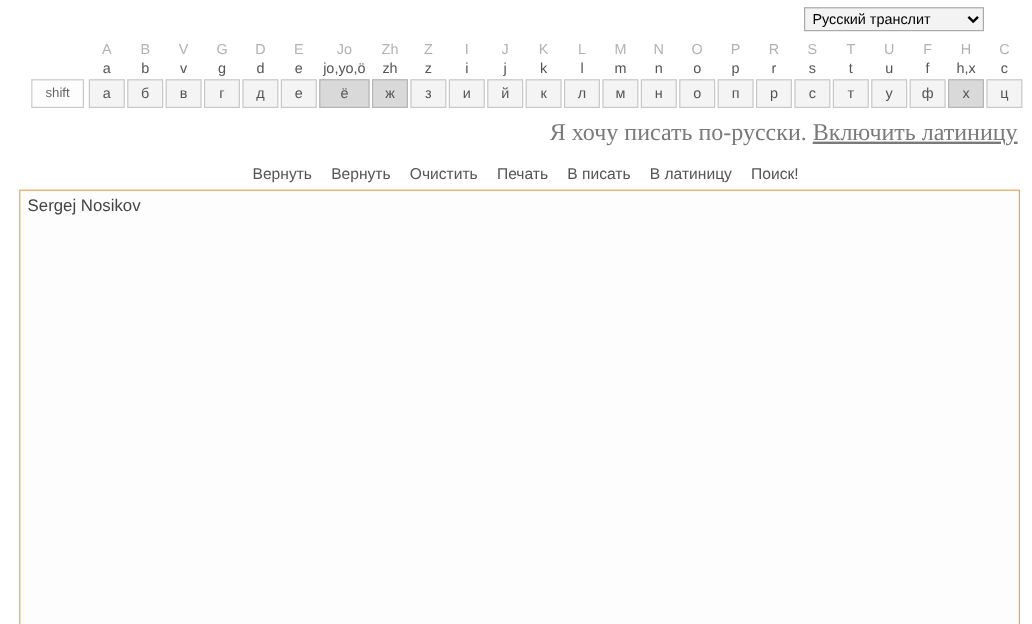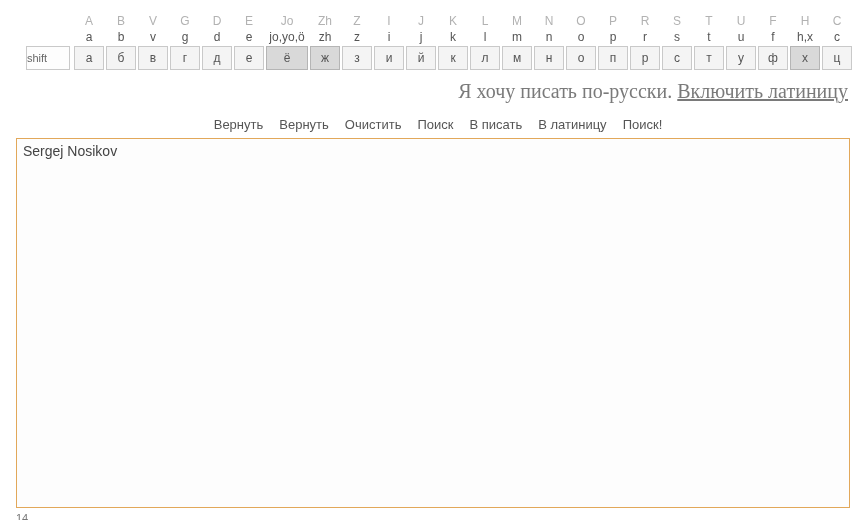--- a/index.html
+++ b/index.html
@@ -73,21 +73,21 @@
     border-color: #b5b5b5;
   }
   .shift-key {
     width: 44px;
     height: 24px;
     line-height: 22px;
     border: 1px solid #c9c9c9;
     background: #fdfdfd;
     color: #666;
     font-size: 11px;
-    text-align: left;
+    text-align: center;
     box-sizing: border-box;
     cursor: pointer;
     margin-right: 2px;
   }
   .row3-wrap {
     display: flex;
     justify-content: flex-end;
     gap: 2px;
     padding-right: 8px;
   }
@@ -129,20 +129,23 @@
   .counter {
     padding: 2px 16px 0 16px;
     font-size: 11px;
     color: #777;
   }
 </style>
 </head>
 <body>
 
 <div class="topbar">
+  <select class="sel-mode">
+    <option>Русский транслит</option>
+  </select>
 </div>
 
 <div class="kbd">
   <div class="kbd-rows-wrap">
     <div class="kbd-row" id="row-top">
         <div class="col lbl-top">A</div>
         <div class="col lbl-top">B</div>
         <div class="col lbl-top">V</div>
         <div class="col lbl-top">G</div>
         <div class="col lbl-top">D</div>
@@ -224,21 +227,21 @@
   </div>
 
 <div class="promo">
   <span>Я хочу писать по-русски. </span><span class="link">Включить латиницу</span>
 </div>
 
 <div class="actions" id="actions">
     <div>Вернуть</div>
     <div>Вернуть</div>
     <div>Очистить</div>
-    <div>Поиск</div>
+    <div>Печать</div>
     <div>В писать</div>
     <div>В латиницу</div>
     <div>Поиск!</div>
   </div>
 
 <div class="textarea">
   <span>Sergej Nosikov</span>
 </div>
 
 <div class="counter">14</div>

